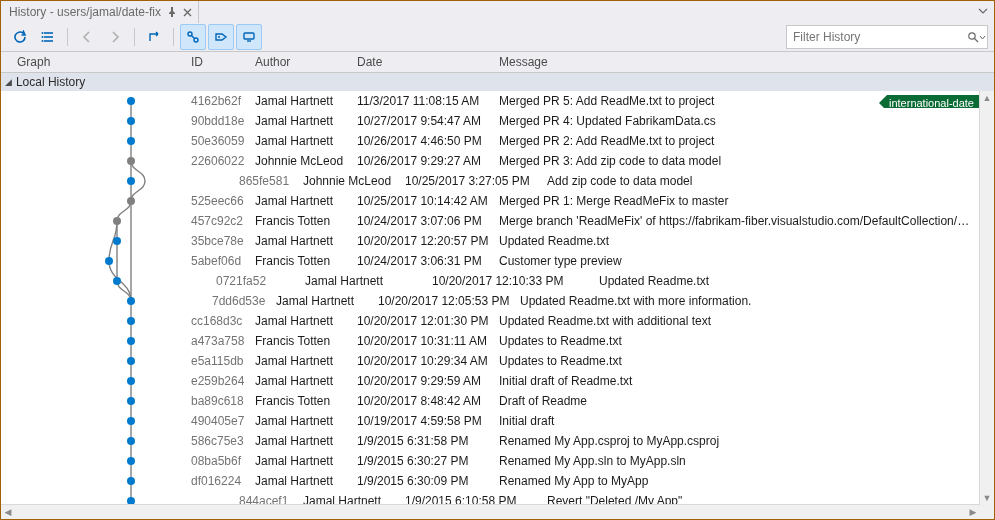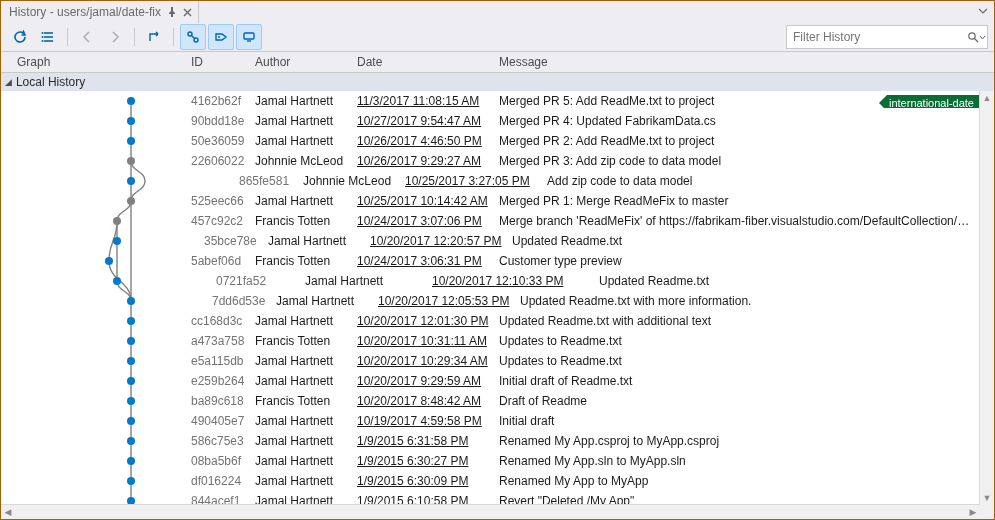--- a/index.html
+++ b/index.html
@@ -176,21 +176,21 @@
     height: 20px;
     color: #1b1b1b;
   }
   .td {
     white-space: nowrap;
     overflow: hidden;
     text-overflow: ellipsis;
   }
   .td.col-id    { color: #737373; }
   .td.col-author{ color: #1b1b1b; }
-  .td.col-date  { color: #1b1b1b; text-decoration: underline; }
+  .td.col-date  { color: #1b1b1b; }
   .td.col-msg   { color: #1b1b1b; position: relative; display: flex; align-items: center; gap: 6px; }
   .branch-tag {
     position: absolute;
     right: 0;
     top: 1px;
     height: 16px;
     background: #0a6b34;
     color: #ffffff;
     font-size: 11px;
     padding: 0 6px 0 10px;
@@ -444,21 +444,21 @@
               </div>
               <div class="row" style="height: 20px;">
                 <div class="td col-graph"></div>
                 <div class="td col-id">457c92c2</div>
                 <div class="td col-author">Francis Totten</div>
                 <div class="td col-date">10/24/2017 3:07:06 PM</div>
                 <div class="td col-msg">
                   <span class="msg-text">Merge branch 'ReadMeFix' of https://fabrikam-fiber.visualstudio.com/DefaultCollection/_git/...</span>
                 </div>
               </div>
-              <div class="row" style="height: 20px; margin-left: 13px;">
+              <div class="row" style="height: 20px;">
                 <div class="td col-graph"></div>
                 <div class="td col-id">35bce78e</div>
                 <div class="td col-author">Jamal Hartnett</div>
                 <div class="td col-date">10/20/2017 12:20:57 PM</div>
                 <div class="td col-msg">
                   <span class="msg-text">Updated Readme.txt</span>
                 </div>
               </div>
               <div class="row" style="height: 20px;">
                 <div class="td col-graph"></div>
@@ -561,21 +561,21 @@
               </div>
               <div class="row" style="height: 20px;">
                 <div class="td col-graph"></div>
                 <div class="td col-id">df016224</div>
                 <div class="td col-author">Jamal Hartnett</div>
                 <div class="td col-date">1/9/2015 6:30:09 PM</div>
                 <div class="td col-msg">
                   <span class="msg-text">Renamed My App to MyApp</span>
                 </div>
               </div>
-              <div class="row" style="height: 20px;">
+              <div class="row" style="height: 20px; margin-left: 48px;">
                 <div class="td col-graph"></div>
                 <div class="td col-id">844acef1</div>
                 <div class="td col-author">Jamal Hartnett</div>
                 <div class="td col-date">1/9/2015 6:10:58 PM</div>
                 <div class="td col-msg">
                   <span class="msg-text">Revert "Deleted /My App"</span>
                 </div>
               </div>
             </div>
         </div>

